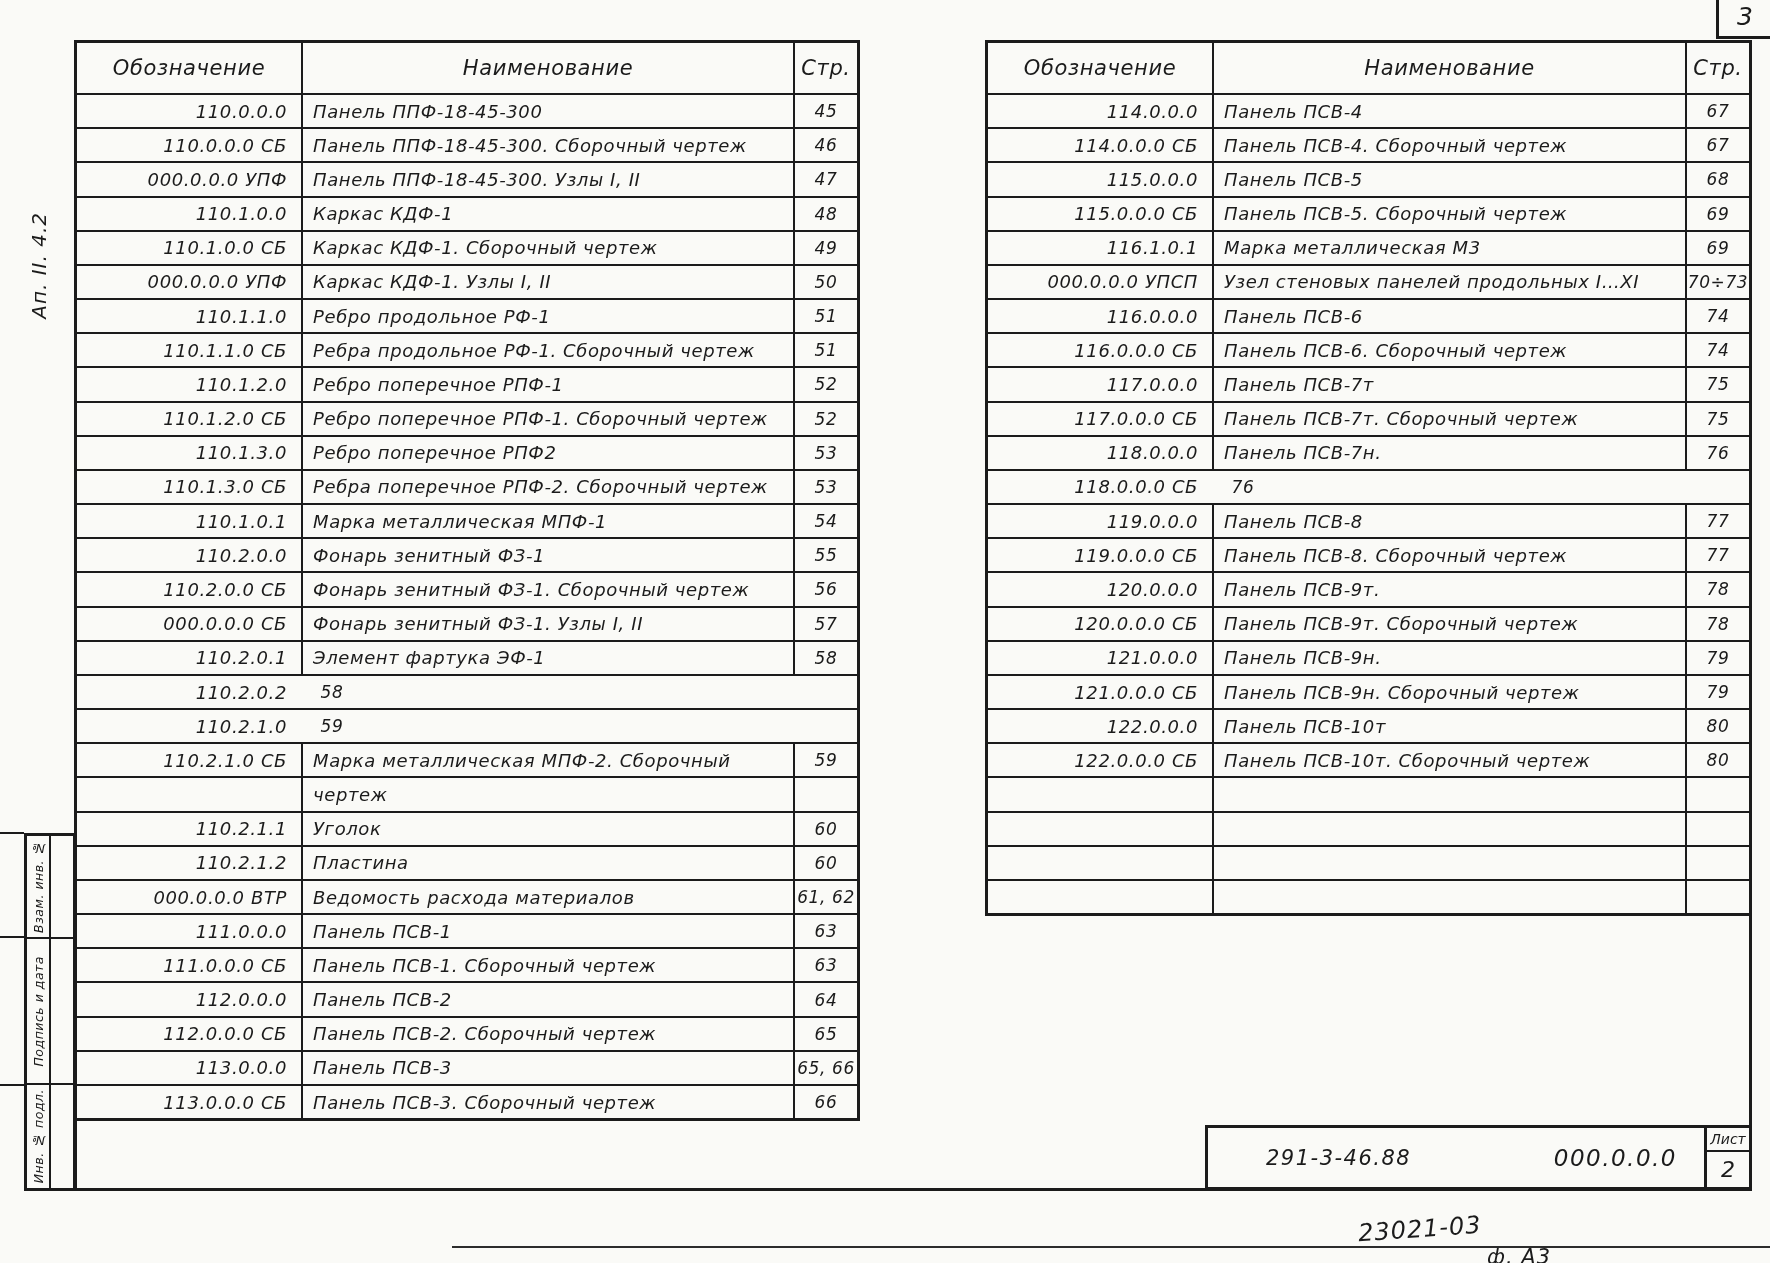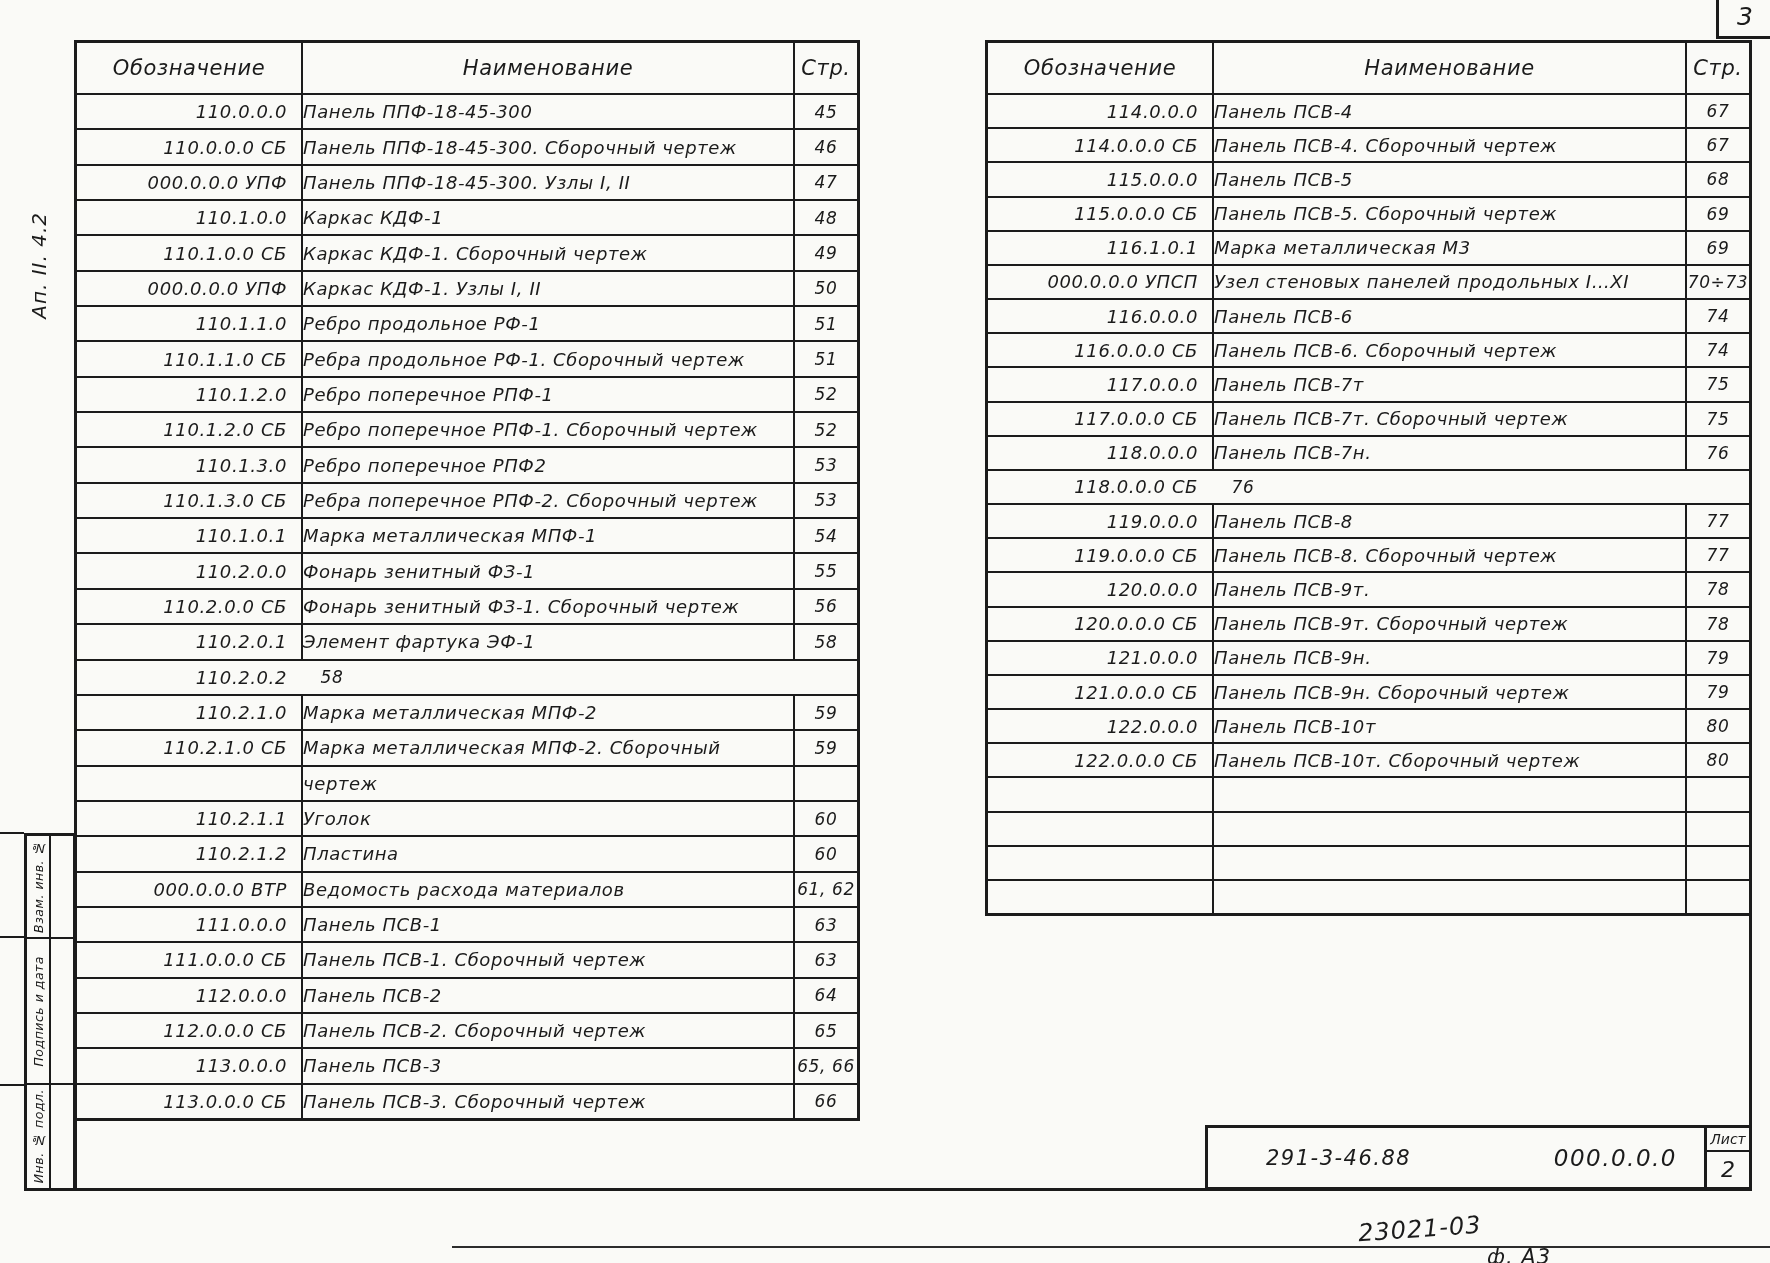--- a/index.html
+++ b/index.html
@@ -32,21 +32,21 @@
     display:flex;align-items:center;
     font-style:italic;
     font-size:18px;
     letter-spacing:0.6px;
     white-space:nowrap;
     overflow:visible;
     box-sizing:border-box;
   }
   .cdesig{width:224px;justify-content:flex-end;padding-right:14px;}
   .cname{flex:1;border-left:2px solid var(--ink);border-right:2px solid var(--ink);
-         justify-content:flex-start;padding-left:0;}
+         justify-content:flex-start;padding-left:10px;}
   .cpage{width:62px;justify-content:center;padding:0 1px;font-size:17px;}
   .thead .cell{font-size:21px;justify-content:center;padding:0;}
   .thead .cname{padding-left:0;}
 
   
   .titleblock{
     position:absolute;
     border:3px solid var(--ink);
     box-sizing:border-box;
     background:var(--paper);
@@ -204,31 +204,35 @@
         <div class="cell cdesig">110.2.0.0</div>
         <div class="cell cname">Фонарь  зенитный  ФЗ-1</div>
         <div class="cell cpage">55</div>
       </div>
       <div class="trow">
         <div class="cell cdesig">110.2.0.0 СБ</div>
         <div class="cell cname">Фонарь зенитный ФЗ-1.  Сборочный  чертеж</div>
         <div class="cell cpage">56</div>
       </div>
       <div class="trow">
+        <div class="cell cdesig">000.0.0.0 СБ</div>
+        <div class="cell cname">Фонарь  зенитный  ФЗ-1.  Узлы I, II</div>
+        <div class="cell cpage">57</div>
+      </div>
+      <div class="trow">
         <div class="cell cdesig">110.2.0.1</div>
         <div class="cell cname">Элемент  фартука  ЭФ-1</div>
         <div class="cell cpage">58</div>
       </div>
       <div class="trow">
         <div class="cell cdesig">110.2.0.2</div>
         <div class="cell cpage">58</div>
       </div>
       <div class="trow">
         <div class="cell cdesig">110.2.1.0</div>
-        <div class="cell cname">Марка  металлическая  МПФ-2</div>
         <div class="cell cpage">59</div>
       </div>
       <div class="trow">
         <div class="cell cdesig">110.2.1.0 СБ</div>
         <div class="cell cname">Марка металлическая МПФ-2.  Сборочный</div>
         <div class="cell cpage">59</div>
       </div>
       <div class="trow">
         <div class="cell cdesig"></div>
         <div class="cell cname">чертеж</div>

